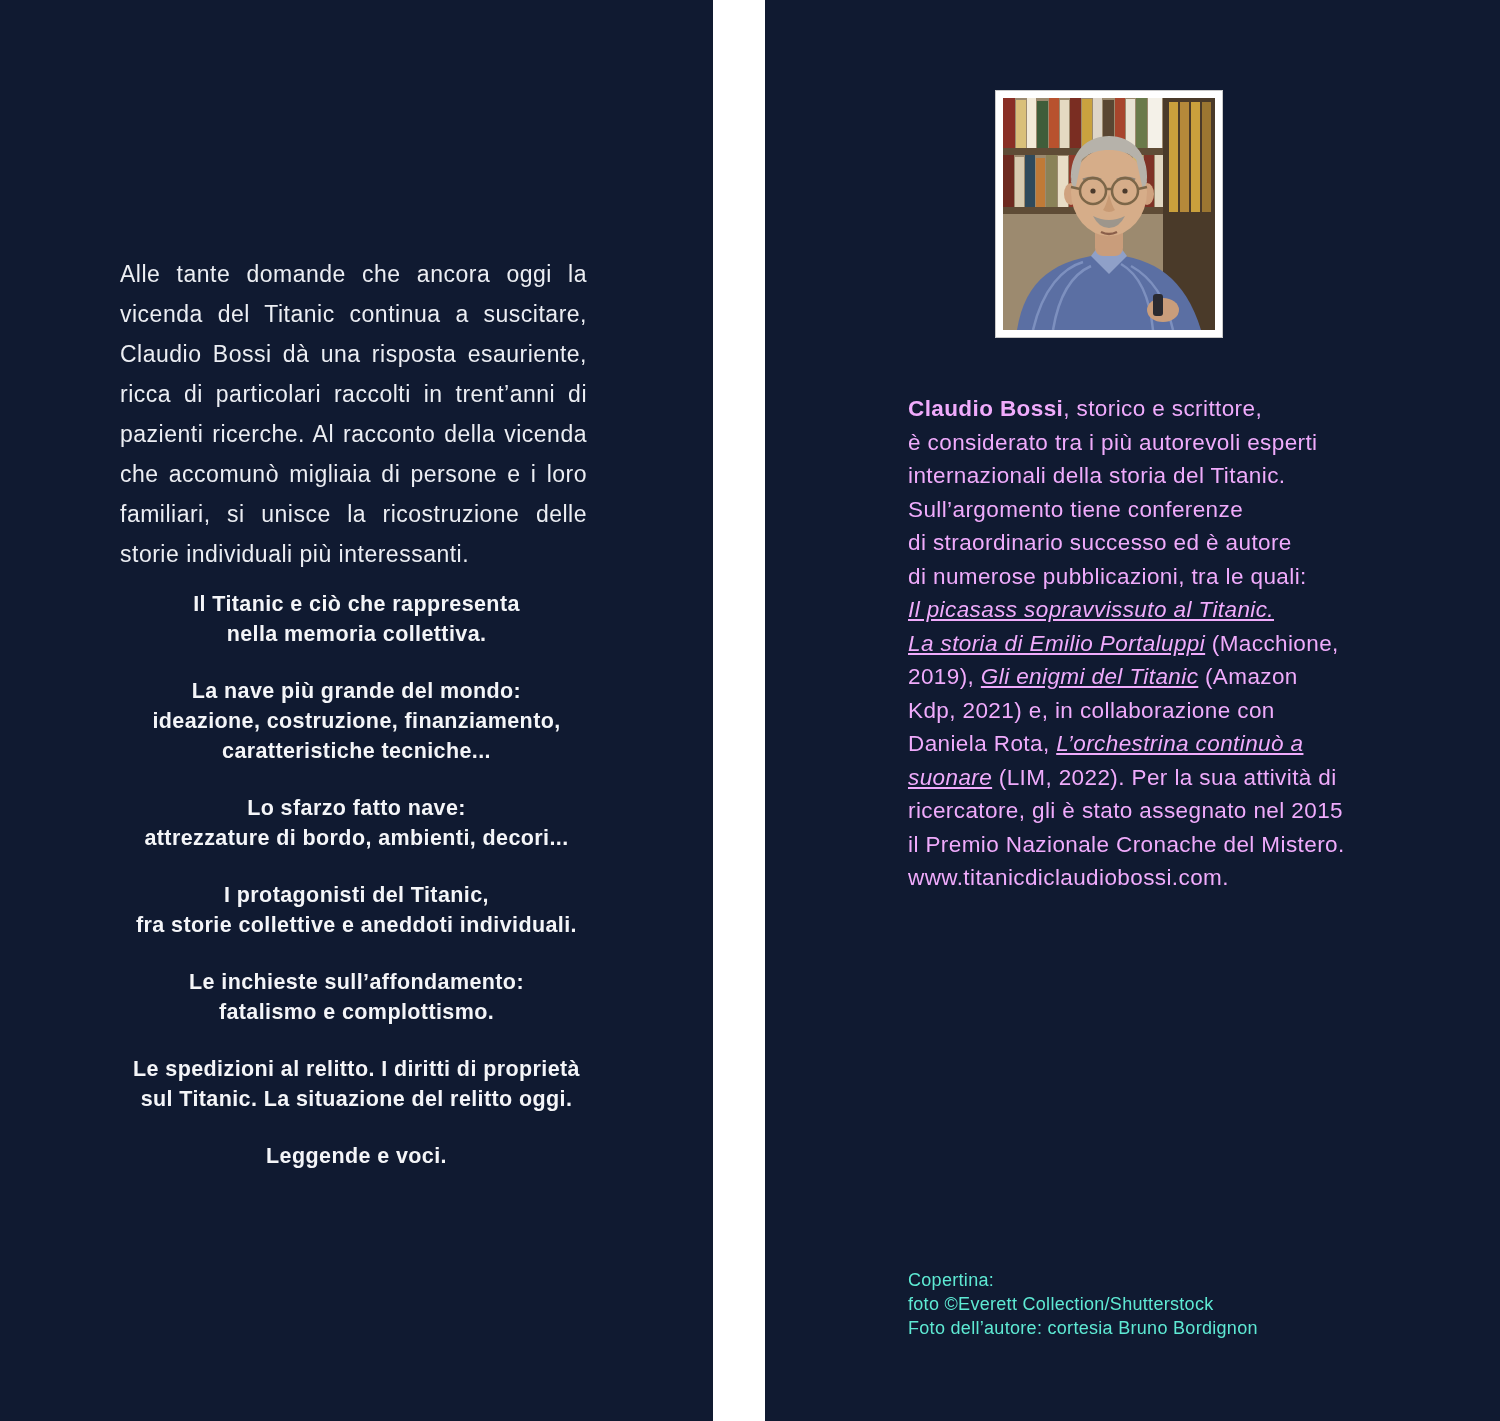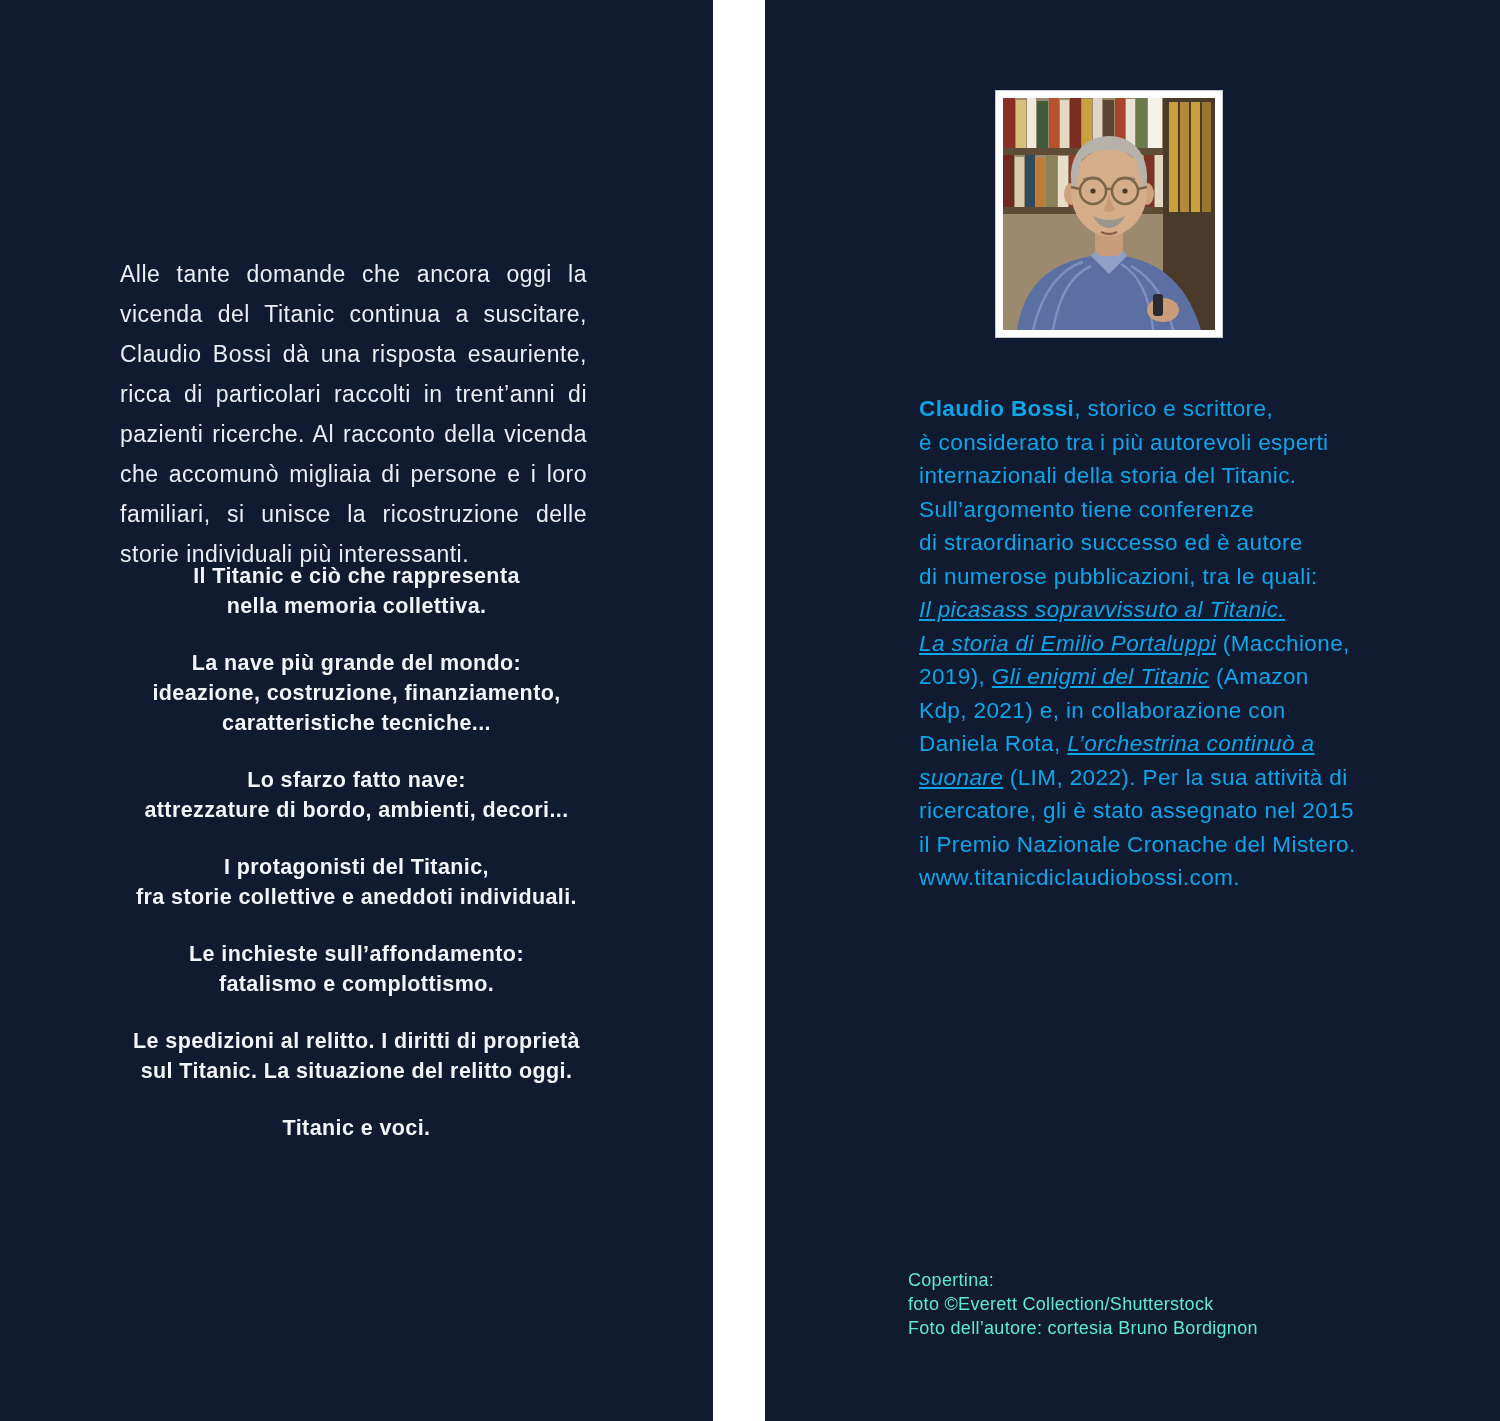--- a/index.html
+++ b/index.html
@@ -22,21 +22,21 @@
   .intro {
     position: absolute;
     left: 120px; top: 254px; width: 467px;
     font-size: 23px; line-height: 40px;
     letter-spacing: 0.5px;
     text-align: justify;
     color: #eceef3;
   }
   .topics {
     position: absolute;
-    left: 40px; top: 561px; width: 633px;
+    left: 40px; top: 589px; width: 633px;
     text-align: center;
   }
   .topic {
     white-space: pre-line;
     font-weight: bold;
     font-size: 21.5px; line-height: 30px;
     letter-spacing: 0.4px;
     margin-bottom: 27px;
     color: #f4f5f8;
   }
@@ -50,22 +50,21 @@
     padding: 7px;
   }
   .photo-frame svg { width: 100%; height: 100%; display: block; }
 
   .bio {
     position: absolute;
     left: 143px; top: 392px; width: 462px;
     font-size: 22.5px; line-height: 33.5px;
     letter-spacing: 0.4px;
     white-space: pre-line;
-    color: #0ea5e9;
-    margin-left: 11px;
+    color: #f0abfc;
   }
   .bio .bold   { font-weight: bold; }
   .bio .italic { font-style: italic; text-decoration: underline; }
   .bio .normal { font-style: normal; }
 
   .credits {
     position: absolute;
     left: 143px; top: 1268px; width: 480px;
     font-size: 18px; line-height: 24px;
     letter-spacing: 0.3px;
@@ -86,21 +85,21 @@
 ideazione, costruzione, finanziamento,
 caratteristiche tecniche...</div>
     <div class="topic">Lo sfarzo fatto nave:
 attrezzature di bordo, ambienti, decori...</div>
     <div class="topic">I protagonisti del Titanic,
 fra storie collettive e aneddoti individuali.</div>
     <div class="topic">Le inchieste sull’affondamento:
 fatalismo e complottismo.</div>
     <div class="topic">Le spedizioni al relitto. I diritti di proprietà
 sul Titanic. La situazione del relitto oggi.</div>
-    <div class="topic">Titanic e voci.</div>
+    <div class="topic">Leggende e voci.</div>
   </div>
 </div>
 
 <div class="gutter"></div>
 
 <div class="panel panel-right">
 
   <div class="photo-frame">
     <svg viewBox="0 0 212 232" preserveAspectRatio="none">
 

